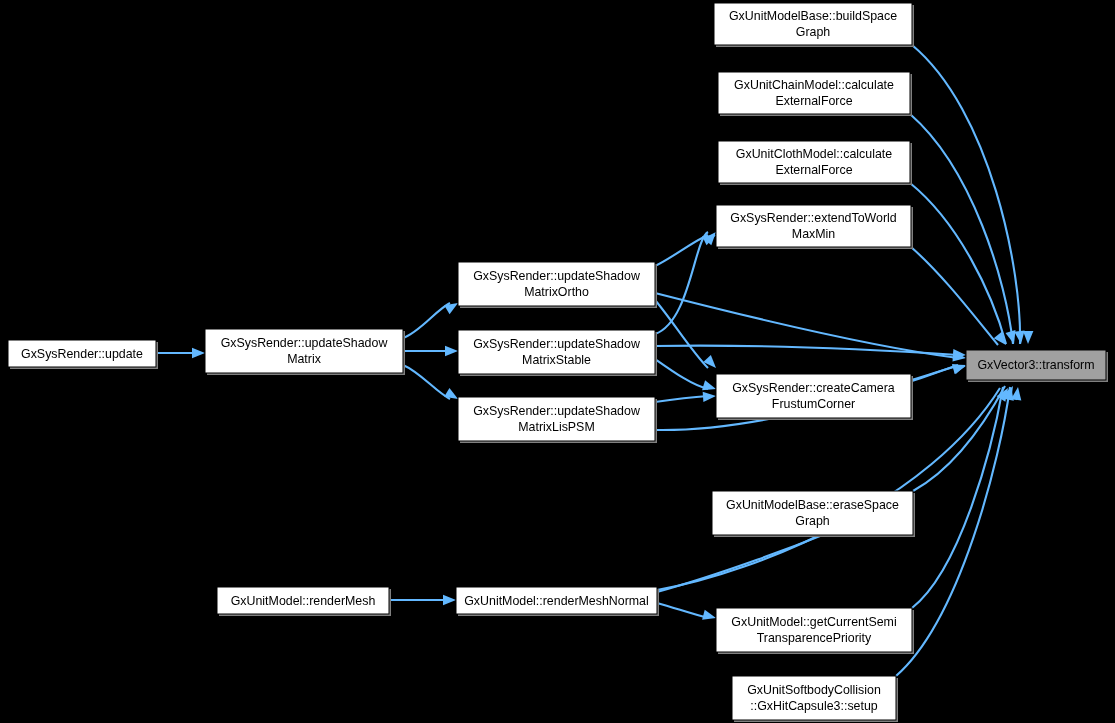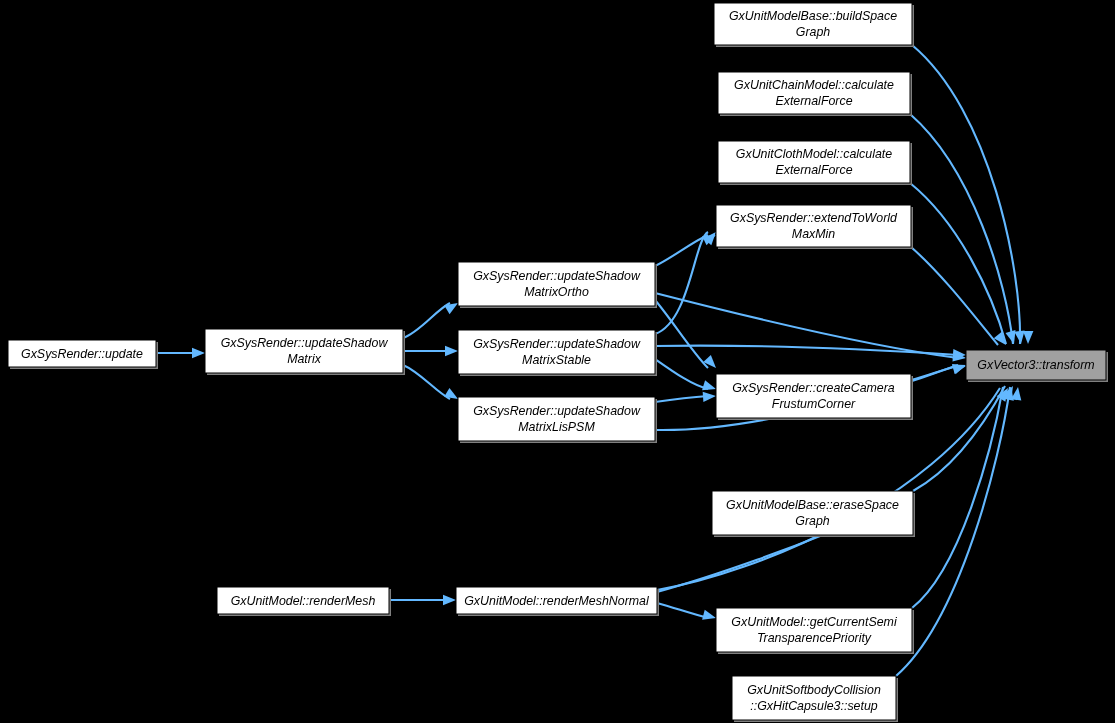--- a/index.html
+++ b/index.html
@@ -7,21 +7,20 @@
     padding: 0;
     background: #000000;
   }
   #canvas-wrap {
     position: relative;
     width: 1115px;
     height: 723px;
     background: #000000;
     overflow: hidden;
     font-family: "Liberation Sans", sans-serif;
-    font-style: italic;
   }
   svg#graph {
     position: absolute;
     top: 0; left: 0;
     width: 1115px;
     height: 723px;
     display: block;
   }
   .node-rect {
     fill: #ffffff;

